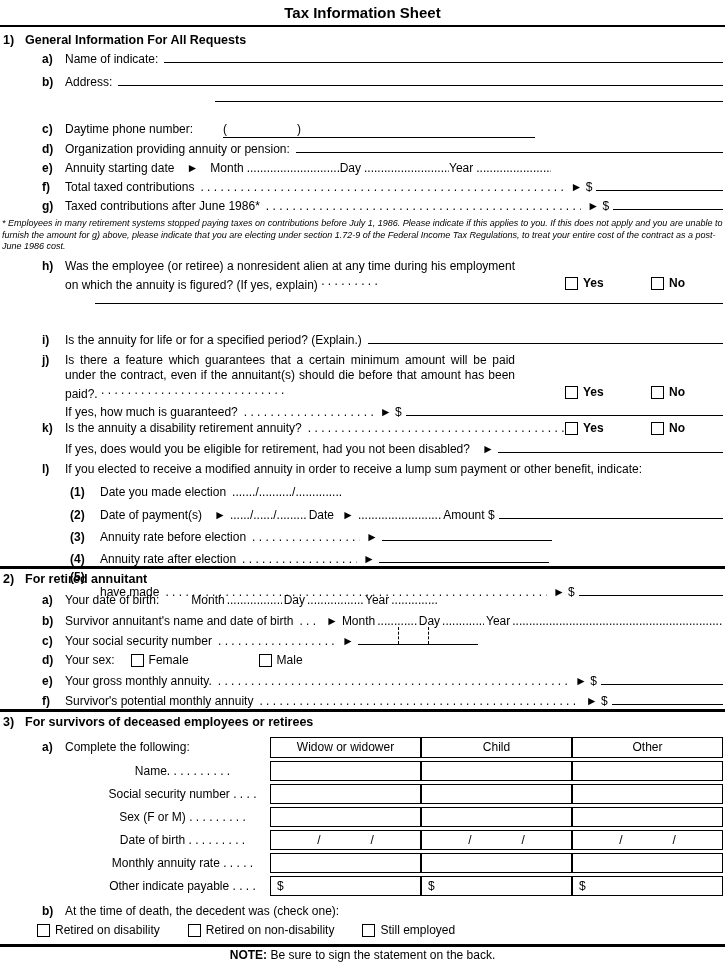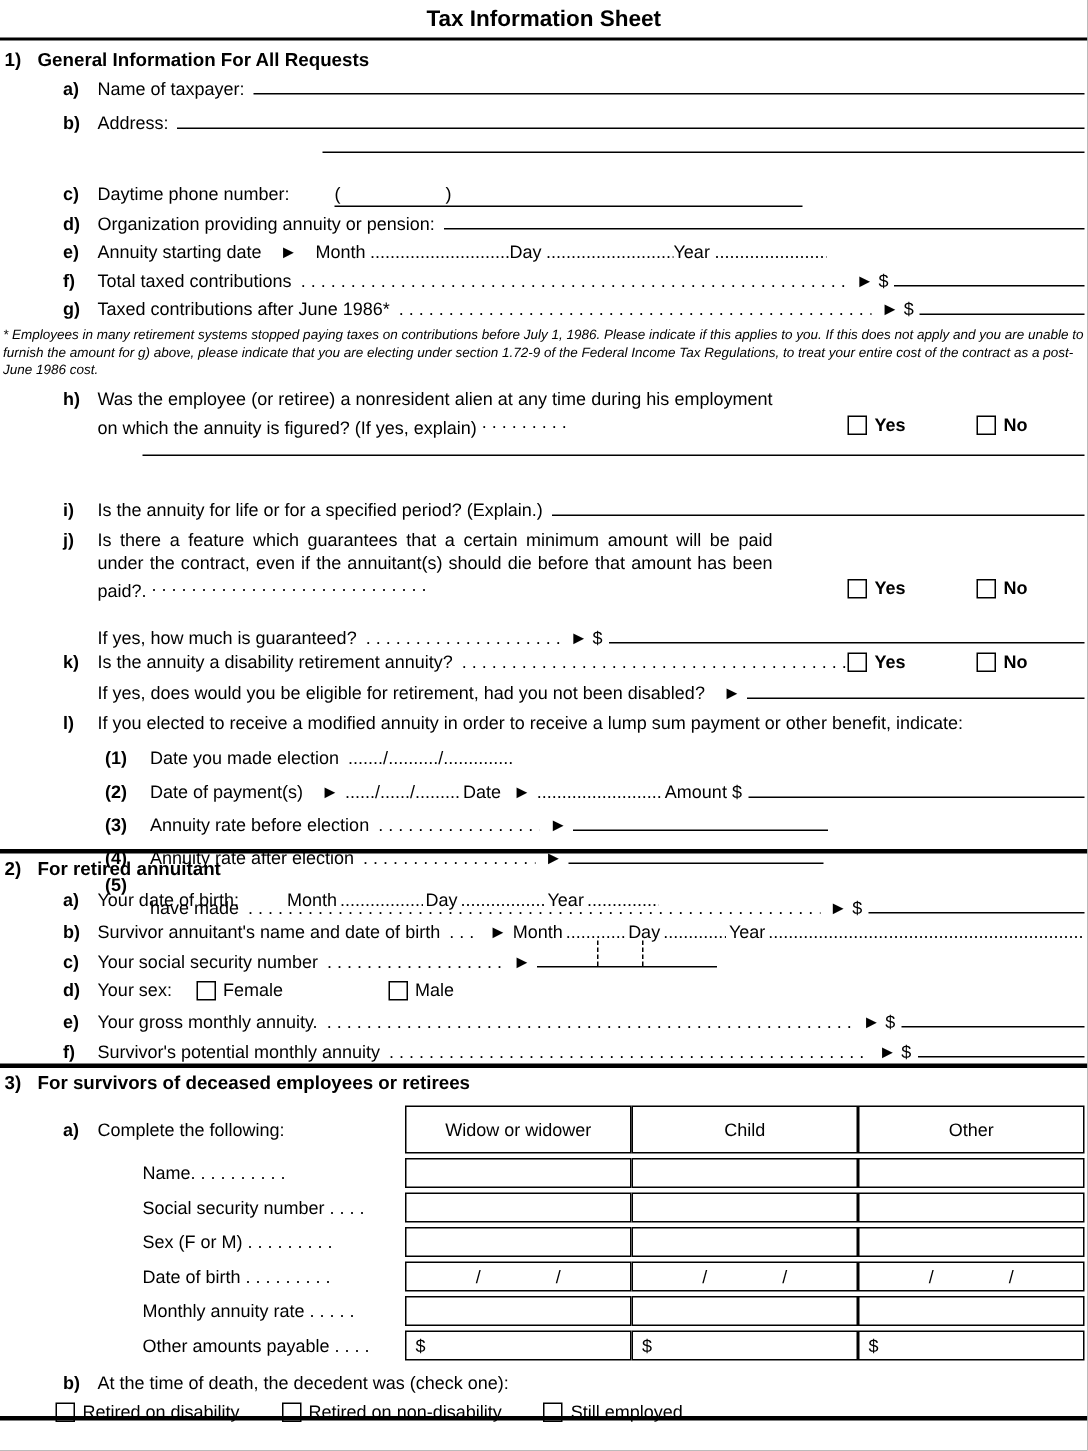--- a/index.html
+++ b/index.html
@@ -34,24 +34,24 @@
   .qtext{ flex:0 0 450px; white-space:normal; text-align:justify; }
   .qrow .yn { align-self:flex-end; margin-bottom:2px; }
   .fn { font-style:italic; font-size:9px; line-height:11.5px; margin:0 2px; white-space:normal; }
   .ssn { display:inline-block; width:120px; border-bottom:1.5px solid #000; position:relative; }
   .ssn i { position:absolute; bottom:0; height:17px; border-left:1.5px dashed #000; }
   .ssn .p1 { left:40px; } .ssn .p2 { left:70px; }
   .phone { position:relative; }
   .t3 { border-collapse:separate; border-spacing:0 3px; margin-left:30px; table-layout:fixed;
         width:693px; font-size:12px; }
   .t3 td, .t3 th { padding:0; height:20px; overflow:hidden; }
-  .t3 .hd  { border:1.5px solid #000; font-weight:normal; text-align:center; height:32px; }
+  .t3 .hd  { border:1.5px solid #000; font-weight:normal; text-align:center; height:21px; }
   .t3 .cell{ border:1.2px solid #000; background:#fff; }
   .t3 .lab { border:none; text-align:left; padding-left:12px; white-space:nowrap; }
-  .t3 .rl  { border:none; text-align:left; padding-left:65px; white-space:nowrap; }
+  .t3 .rl  { border:none; text-align:center; padding-left:65px; white-space:nowrap; }
   .t3 .lab .lt { display:inline-block; width:23px; }
   .dob { text-align:center; }
   .dob .sl { display:inline-block; margin:0 25px; }
   .dollar { text-align:left; padding-left:6px !important; }
   .optrow { display:flex; align-items:baseline; margin-left:37px; white-space:nowrap; }
   .noterow { position:absolute; left:0; width:725px; text-align:center; }
 </style>
 </head>
 <body>
 
@@ -61,21 +61,21 @@
   <div class="rule" style="top:25px"></div>
 
   <div class="sec" id="s1" style="top:33px">
     <div class="shead">
       <span class="sn">1)</span>
       <span>General Information For All Requests</span>
     </div>
 
     <div class="row" style="margin-top:4px">
       <span class="lt">a)</span>
-      <span class="lbl">Name of taxpayer:</span>
+      <span class="lbl">Name of indicate:</span>
       <span class="fl"></span>
     </div>
 
     <div class="row" style="margin-top:8px">
       <span class="lt">b)</span>
       <span class="lbl">Address:</span>
       <span class="fl"></span>
     </div>
     <div class="row" style="margin-top:11px;margin-left:215px;height:13px">
       <span class="fl"></span>
@@ -155,21 +155,21 @@
             <span class="cb"></span>
             <span class="cbl">Yes</span>
           </span>
         <span class="opt">
             <span class="cb"></span>
             <span class="cbl">No</span>
           </span>
       </span>
     </div>
 
-    <div class="row" style="margin-top:16px;margin-left:65px">
+    <div class="row" style="margin-top:3px;margin-left:65px">
       <span class="lbl">If yes, how much is guaranteed?</span>
       <span class="df" style="width:130px">. . . . . . . . . . . . . . . . . . . . . . . . . . . . . . . . . . . . . . . . . . . . . . . . . . . . . . . . . . . .</span>
       <span class="arr">► $</span>
       <span class="fl"></span>
     </div>
 
     <div class="row" style="margin-top:1px">
       <span class="lt">k)</span>
       <span class="lbl">Is the annuity a disability retirement annuity?</span>
       <span class="lead">. . . . . . . . . . . . . . . . . . . . . . . . . . . . . . . . . . . . . . . . . . . . . . . . . . . . . . . . . . . .</span>
@@ -354,21 +354,21 @@
         <td class="cell dob"><span class="sl">/</span><span class="sl">/</span></td>
         <td class="cell dob"><span class="sl">/</span><span class="sl">/</span></td>
       </tr>
       <tr>
         <td class="rl">Monthly annuity rate . . . . .</td>
         <td class="cell"></td>
         <td class="cell"></td>
         <td class="cell"></td>
       </tr>
       <tr>
-        <td class="rl">Other amounts payable . . . .</td>
+        <td class="rl">Other indicate payable . . . .</td>
         <td class="cell dollar">$</td>
         <td class="cell dollar">$</td>
         <td class="cell dollar">$</td>
       </tr>
     </tbody>
       </table>
 
     <div class="row" style="margin-top:5px">
       <span class="lt">b)</span>
       <span>At the time of death, the decedent was (check one):</span>
@@ -383,14 +383,18 @@
           <span>Retired on non-disability</span>
         </span>
       <span class="opt" style="margin-left:28px">
           <span class="cb"></span>
           <span>Still employed</span>
         </span>
     </div>
   </div>
 
   <div class="rule" style="top:944px;border-top-width:3px"></div>
+  <div class="noterow" style="top:948px">
+    <span style="font-weight:bold">NOTE:</span>
+    <span>Be sure to sign the statement on the back.</span>
+  </div>
 
 </div>
 
 </body></html>

